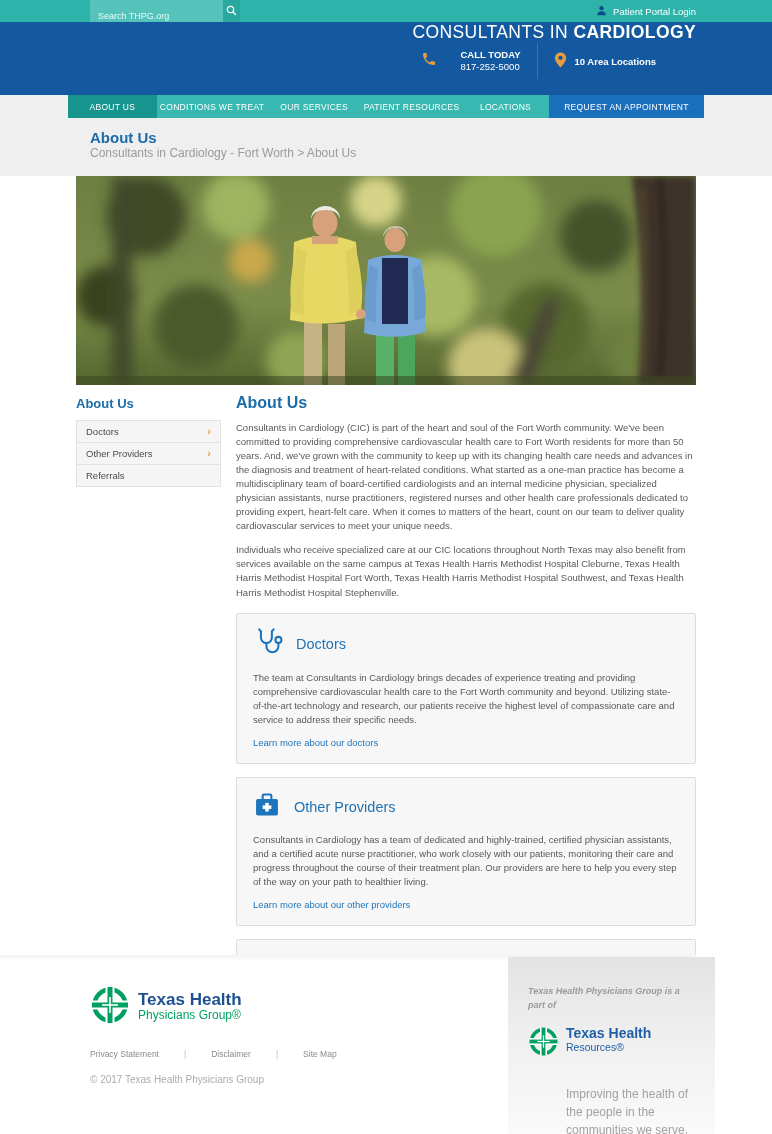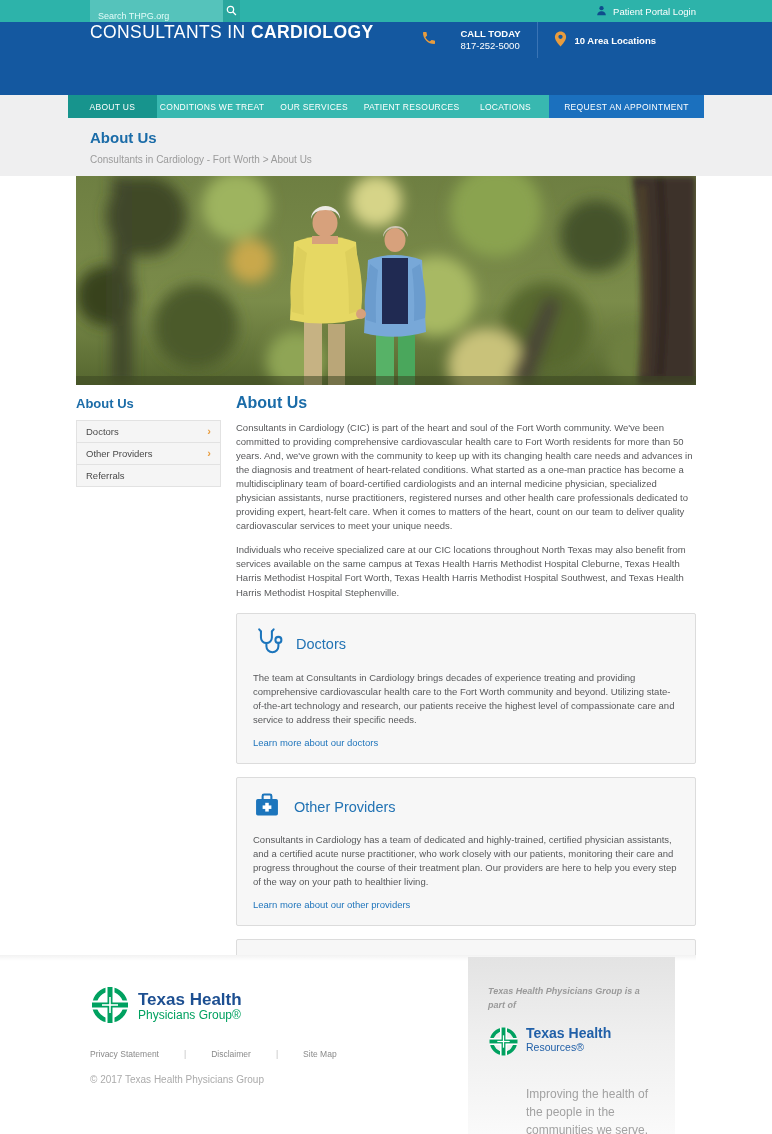--- a/index.html
+++ b/index.html
@@ -12,42 +12,42 @@
   .topbar { height:22px; background:#2DB3AA; }
   .topbar .container { height:22px; display:flex; align-items:center; justify-content:space-between; }
   .searchbox { margin-left:14px; width:150px; height:22px; display:flex; background:#55C3BB; }
   .searchbox input { flex:1; border:none; outline:none; background:transparent; color:#fff; font-size:9px; padding:16px 8px; font-family:"Liberation Sans", sans-serif; }
   .searchbox input::placeholder { color:#eafffd; opacity:.95; }
   .search-btn { width:26px; height:22px; border:none; background:#2AA79E; display:flex; align-items:center; justify-content:center; cursor:pointer; }
   .portal { display:flex; align-items:center; gap:6px; color:#fff; font-size:9.5px; cursor:pointer; }
 
   
   .header { height:73px; background:#1458A0; }
-  .header .container { height:82px; display:flex; align-items:flex-start; }
+  .header .container { height:82px; display:flex; align-items:flex-end;flex-direction:column; }
   .brand { margin-left:14px; color:#fff; font-size:17.5px; letter-spacing:.4px; white-space:nowrap; }
   .brand .light { font-weight:400; }
   .brand .bold { font-weight:700; }
   .header-right { margin-left:auto; margin-right:40px; display:flex; align-items:center; gap:16px; }
   .call-block { display:flex; align-items:center; gap:24px; }
   .call-text { color:#fff; font-size:9.5px; line-height:1.3; }
   .call-text .lbl { font-weight:700; }
   .hdr-divider { width:1px; height:36px; background:#3A74B5; }
   .loc-block { display:flex; align-items:center; gap:8px; color:#fff; font-size:9.5px; font-weight:700; }
 
   
   .graywrap { background:#EFEFF0; height:81px; }
   .nav { width:636px; margin:0 auto; height:23px; display:flex; background:#38B8B0; }
   .nav-item { height:23px; display:flex; align-items:center; justify-content:center; color:#fff; font-size:8.5px; letter-spacing:.3px; cursor:pointer; }
   .nav-item.active { background:#17948D; }
   .nav-cta { background:#1B70BE; font-weight:400; }
   .w1{width:92px}.w2{width:115px}.w3{width:97px}.w4{width:105px}.w5{width:90px}.w6{width:161px}
 
   .page-head { padding:11px 0 0 14px; }
   .page-title { color:#1B6CA8; font-size:15px; font-weight:700; }
-  .breadcrumb { margin-top:8px; color:#9B9B9B; font-size:10px; }
+  .breadcrumb { color:#9B9B9B; font-size:12px; }
 
   
   .hero { width:620px; height:209px; margin:0 auto; display:block; background:#6b7a3f; }
 
   
   .content-section { height:570px; overflow:hidden; }
   .content { display:flex; padding-top:7px; }
   .sidebar { width:145px; flex:none; }
   .sidebar-title { color:#1B6CA8; font-size:13px; font-weight:700; margin:4px 0 9px 0; }
   .side-menu { border:1px solid #E2E2E2; background:#F5F5F5; }
@@ -72,21 +72,21 @@
   .foot-left { padding:30px 0 0 14px; width:400px; }
   .foot-tag { font-style:italic; color:#9B9B9B; font-size:8.5px; margin-bottom:6px; }
   .thpg-logo { display:flex; align-items:center; gap:8px; }
   .thpg-text .l1 { color:#1D4F91; font-size:17px; font-weight:700; line-height:1.05; }
   .thpg-text .l2 { color:#00A160; font-size:12px; line-height:1.15; }
   .foot-links { margin-top:20px; font-size:8.5px; color:#8A8A8A; display:flex; align-items:center; gap:25px; }
   .foot-links span.lnk { cursor:pointer; }
   .foot-links .sep { color:#C0C0C0; }
   .copyright { margin-top:15px; font-size:10px; color:#ABABAB; }
 
-  .foot-right { position:absolute; left:392px; top:2px; width:207px; height:177px;
+  .foot-right { position:absolute; left:432px; top:2px; width:207px; height:177px;
       background:linear-gradient(180deg,#E3E3E3 0%, #EFEFEF 45%, #FAFAFA 100%);
       padding:28px 18px 0 20px; }
   .fr-tag { font-style:italic; font-weight:700; color:#9A9A9A; font-size:9px; line-height:1.5; }
   .thr-logo { display:flex; align-items:flex-start; gap:7px; margin-top:14px; }
   .thr-text .l1 { color:#2160A8; font-size:14px; font-weight:700; line-height:1.05; }
   .thr-text .l2 { color:#2160A8; font-size:10.5px; line-height:1.2; }
   .fr-blurb { margin-left:38px; margin-top:24px; color:#A2A2A2; font-size:12px; line-height:1.5; width:130px; }
   .fr-link { margin-left:38px; margin-top:11px; color:#2176BC; font-size:9px; cursor:pointer; display:flex; align-items:flex-end; gap:20px; }
   .fr-link .tri { color:#333; font-size:7px; }
 </style>

